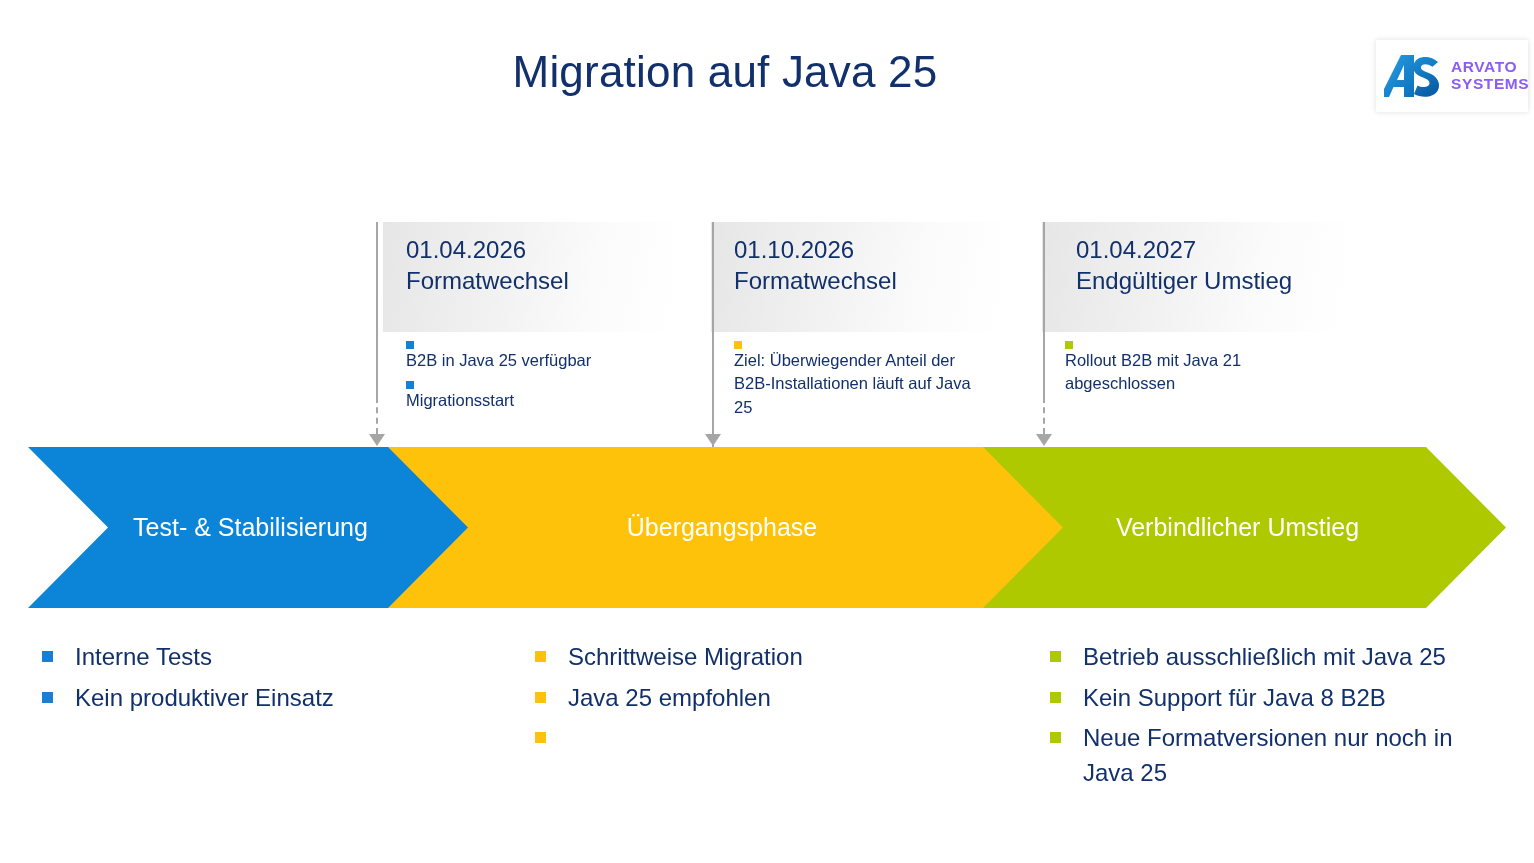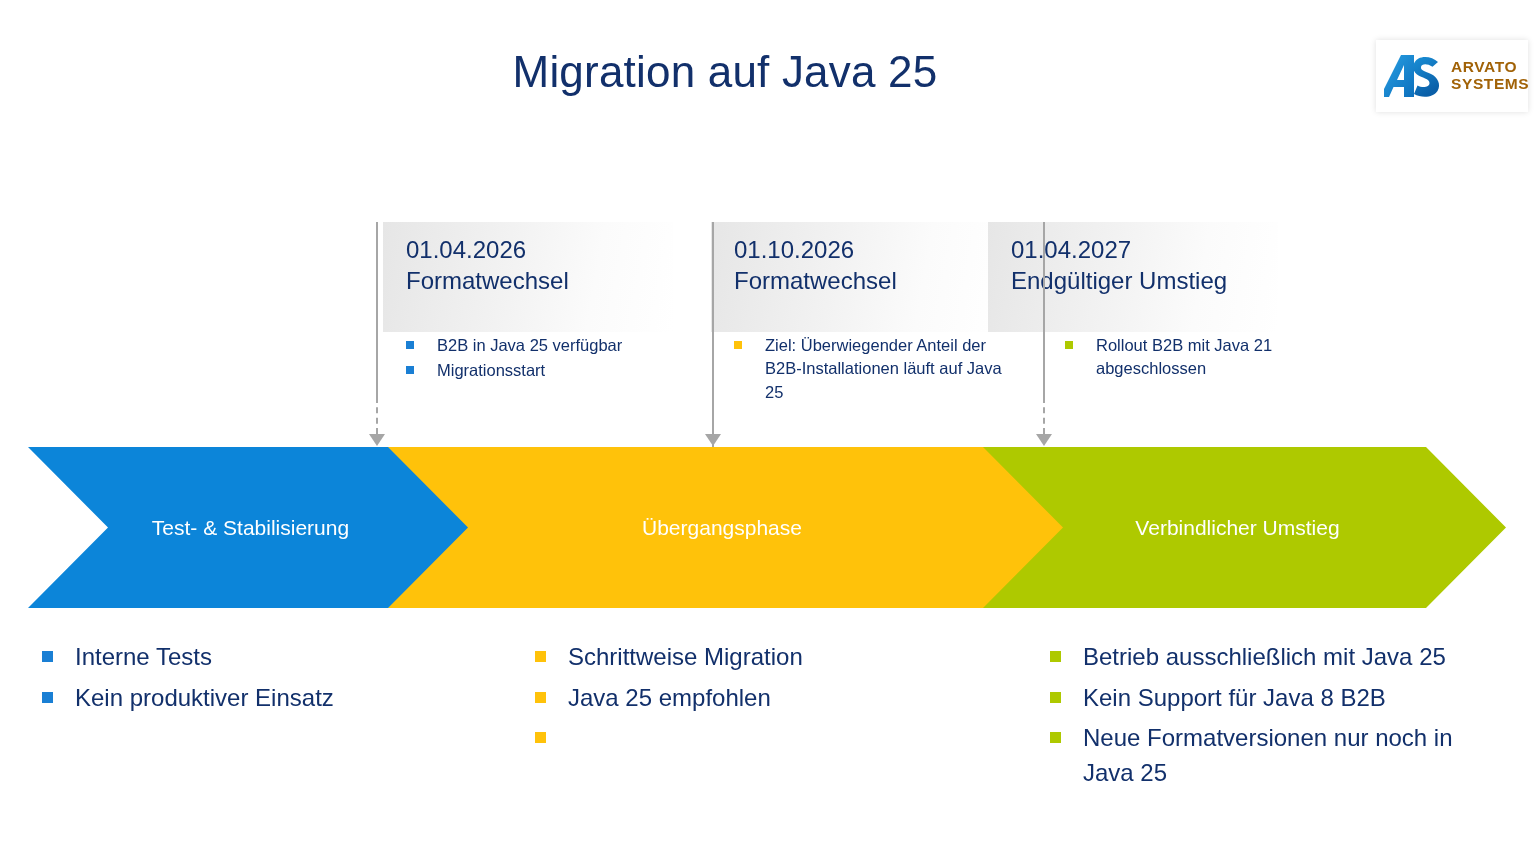--- a/index.html
+++ b/index.html
@@ -48,21 +48,21 @@
     display: flex;
     align-items: center;
     padding-left: 8px;
     box-sizing: border-box;
   }
   #logo-mark { width: 58px; height: 46px; flex: none; }
   #logo-text {
     margin-left: 9px;
     line-height: 1.08;
     font-weight: bold;
-    color: #a16207;
+    color: #8b5cf6;
     font-size: 15.5px;
     letter-spacing: 0.6px;
   }
   #logo-text div { white-space: nowrap; }
 
   
   .milestone {
     position: absolute;
     top: 222px;
     width: 290px;
@@ -79,20 +79,21 @@
   }
   .ms-bullets {
     position: absolute;
     top: 112px;
     width: 300px;
   }
   .ms-bullet {
     display: flex;
     align-items: flex-start;
     margin-bottom: 2px;
+    flex-direction: column;
   }
   .ms-bullet .sq {
     width: 8px; height: 8px;
     flex: none;
     margin-top: 7px;
     margin-left: 23px;
   }
   .ms-bullet .txt {
     margin-left: 23px;
     color: #12306b;
@@ -132,21 +133,21 @@
   .chev {
     position: absolute;
     top: 0;
     height: 161px;
     display: flex;
     align-items: center;
     justify-content: center;
   }
   .chev-label {
     color: #ffffff;
-    font-size: 21px;
+    font-size: 25px;
     font-weight: 400;
     white-space: nowrap;
     position: relative;
     z-index: 2;
   }
 
   
   .botcol { position: absolute; top: 640px; }
   .bot-item {
     display: flex;
@@ -230,21 +231,21 @@
       <span class="sq" style="background:#ffc20a;"></span>
       <span class="txt">Ziel: Überwiegender Anteil der B2B-Installationen läuft auf Java 25</span>
     </div>
   </div>
   <div class="connector">
     <div class="conn-solid" style="left:712px; top:222px; height:323px;"></div>
     <div class="conn-dash" style="left:712px; top:390px; height:44px;"></div>
     <div class="conn-head" style="left:705px; top:434px;"></div>
   </div>
 
-  <div class="milestone" style="left:988px;">
+  <div class="milestone" style="left:1042px;padding-left:11px;">
     <div class="ms-head">
       <div>01.04.2027</div>
       <div>Endgültiger Umstieg</div>
     </div>
   </div>
   <div class="ms-bullets" style="left:1042px; top:334px;">
     <div class="ms-bullet">
       <span class="sq" style="background:#aec900;"></span>
       <span class="txt">Rollout B2B mit Java 21 abgeschlossen</span>
     </div>

